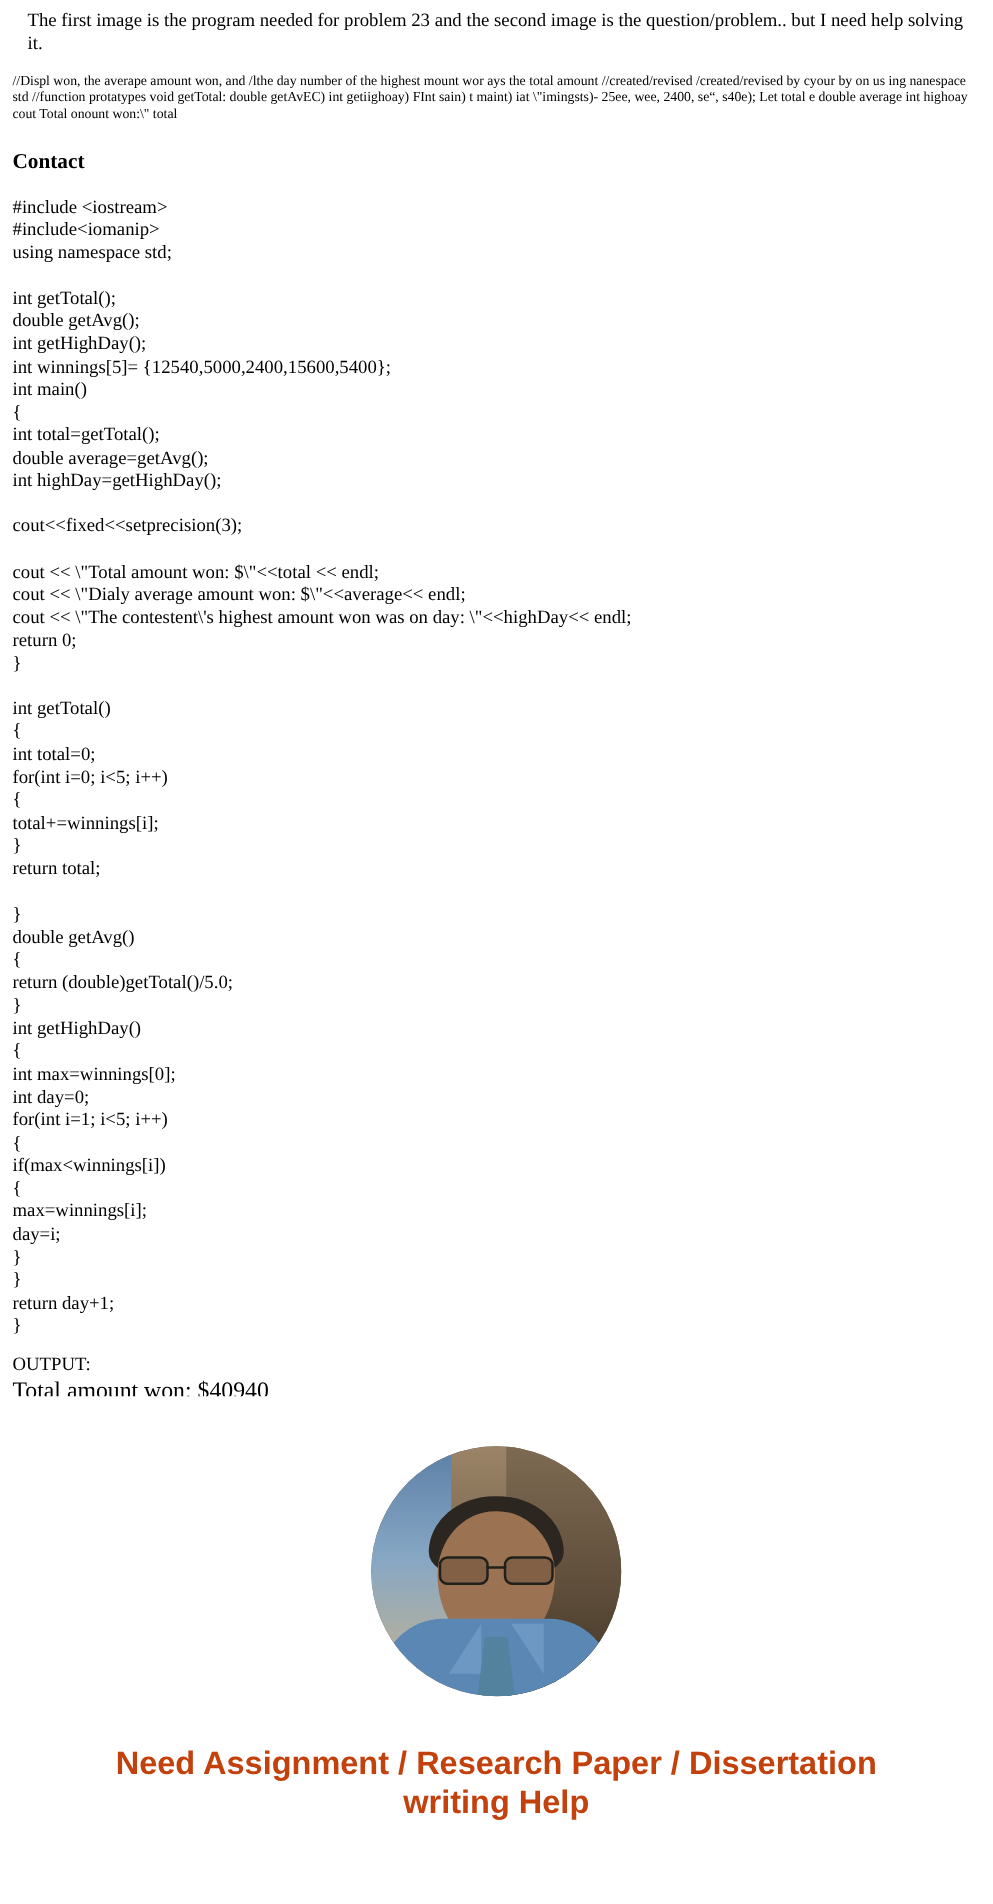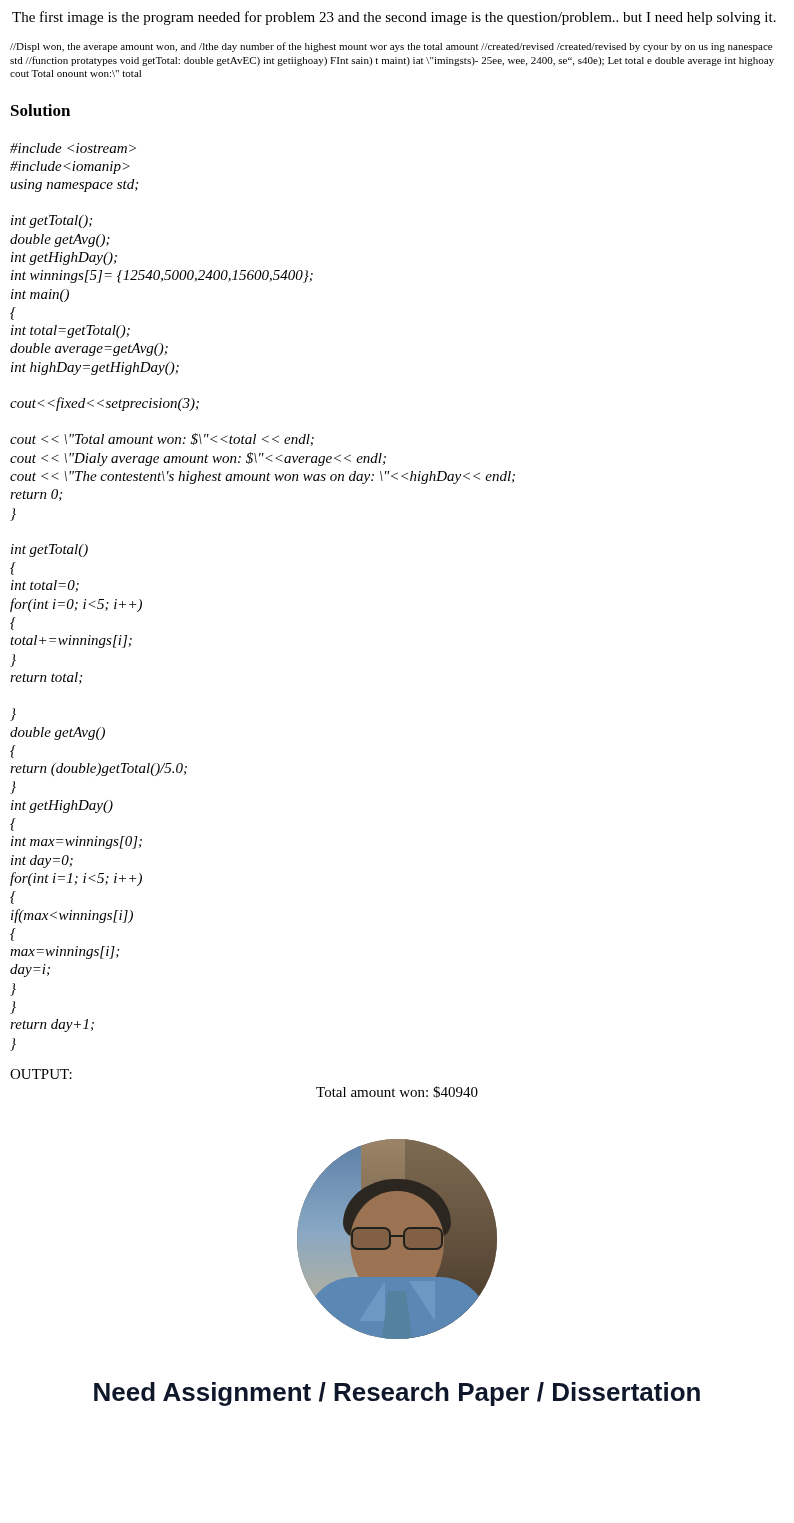--- a/index.html
+++ b/index.html
@@ -15,54 +15,52 @@
   }
   .page {
     width: 794px;
     box-sizing: border-box;
     padding: 8px 10px 0 10px;
     position: relative;
   }
   .intro {
     font-size: 15px;
     line-height: 1.22;
-    margin: 0 0 14px 2px;
+    margin: 0 0 14px 12px;
   }
   .problem {
     font-size: 11px;
     line-height: 1.22;
     margin: 0 0 20px 0;
   }
   .solution-heading {
     font-size: 17px;
     font-weight: bold;
     margin: 0 0 18px 0;
   }
   .code {
     font-size: 15px;
     line-height: 1.22;
     white-space: pre-wrap;
     margin: 0;
   }
   .code .line {
     min-height: 18px;
-    font-style: italic;
   }
   .code .line.blank {
     height: 18px;
   }
   .output-heading {
     font-size: 15px;
     font-weight: normal;
     margin: 14px 0 0 0;
   }
   .output-line {
-    font-size: 15px;
-    line-height: 1.22;
-    text-align: center;
+    font-size: 19px;
+    line-height: 1.22;
   }
   .clip-region {
     overflow: hidden;
     max-height: 16px;
   }
   .promo {
     margin-top: 40px;
     padding-bottom: 30px;
     text-align: center;
   }
@@ -176,36 +174,36 @@
     width: 30px;
     height: 48px;
     background: #53829f;
     clip-path: polygon(20% 0, 80% 0, 100% 100%, 0 100%);
   }
   .promo-text {
     font-family: "Liberation Sans", "DejaVu Sans", sans-serif;
     font-weight: bold;
     font-size: 26px;
     line-height: 1.18;
-    color: #0f172a;
+    color: #c2410c;
   }
   .promo-text .l1 { display: block; }
   .promo-text .l2 { display: block; }
   .promo-text .l3 { display: block; }
 </style>
 </head>
 <body>
 
 <div class="page">
 
   <p class="intro">The first image is the program needed for problem 23 and the second image is the question/problem.. but I need help solving it.</p>
 
   <p class="problem">//Displ won, the averape amount won, and /lthe day number of the highest mount wor ays the total amount //created/revised /created/revised by cyour by on us ing nanespace std //function protatypes void getTotal: double getAvEC) int getiighoay) FInt sain) t maint) iat \"imingsts)- 25ee, wee, 2400, se“, s40e); Let total e double average int highoay cout Total onount won:\" total</p>
 
-  <h2 class="solution-heading">Solution</h2>
+  <h2 class="solution-heading">Contact</h2>
 
   <div class="code" id="code-block"><div class="line">#include &lt;iostream&gt;</div><div class="line">#include&lt;iomanip&gt;</div><div class="line">using namespace std;</div><div class="line blank"></div><div class="line">int getTotal();</div><div class="line">double getAvg();</div><div class="line">int getHighDay();</div><div class="line">int winnings[5]= {12540,5000,2400,15600,5400};</div><div class="line">int main()</div><div class="line">{</div><div class="line">int total=getTotal();</div><div class="line">double average=getAvg();</div><div class="line">int highDay=getHighDay();</div><div class="line blank"></div><div class="line">cout&lt;&lt;fixed&lt;&lt;setprecision(3);</div><div class="line blank"></div><div class="line">cout &lt;&lt; \"Total amount won: $\"&lt;&lt;total &lt;&lt; endl;</div><div class="line">cout &lt;&lt; \"Dialy average amount won: $\"&lt;&lt;average&lt;&lt; endl;</div><div class="line">cout &lt;&lt; \"The contestent\'s highest amount won was on day: \"&lt;&lt;highDay&lt;&lt; endl;</div><div class="line">return 0;</div><div class="line">}</div><div class="line blank"></div><div class="line">int getTotal()</div><div class="line">{</div><div class="line">int total=0;</div><div class="line">for(int i=0; i&lt;5; i++)</div><div class="line">{</div><div class="line">total+=winnings[i];</div><div class="line">}</div><div class="line">return total;</div><div class="line blank"></div><div class="line">}</div><div class="line">double getAvg()</div><div class="line">{</div><div class="line">return (double)getTotal()/5.0;</div><div class="line">}</div><div class="line">int getHighDay()</div><div class="line">{</div><div class="line">int max=winnings[0];</div><div class="line">int day=0;</div><div class="line">for(int i=1; i&lt;5; i++)</div><div class="line">{</div><div class="line">if(max&lt;winnings[i])</div><div class="line">{</div><div class="line">max=winnings[i];</div><div class="line">day=i;</div><div class="line">}</div><div class="line">}</div><div class="line">return day+1;</div><div class="line">}</div></div>
 
   <div class="output-heading">OUTPUT:</div>
   <div class="clip-region">
     <div class="output-line">Total amount won: $40940</div>
   </div>
 
   <div class="promo">
     <div class="avatar-wrap">
@@ -221,16 +219,17 @@
           <div class="lens r"></div>
         </div>
         <div class="shirt"></div>
         <div class="collar-l"></div>
         <div class="collar-r"></div>
         <div class="tie"></div>
       </div>
     </div>
     <div class="promo-text">
       <span class="l1">Need Assignment / Research Paper / Dissertation</span>
+      <span class="l2">writing Help</span>
     </div>
   </div>
 
 </div>
 
 </body></html>

